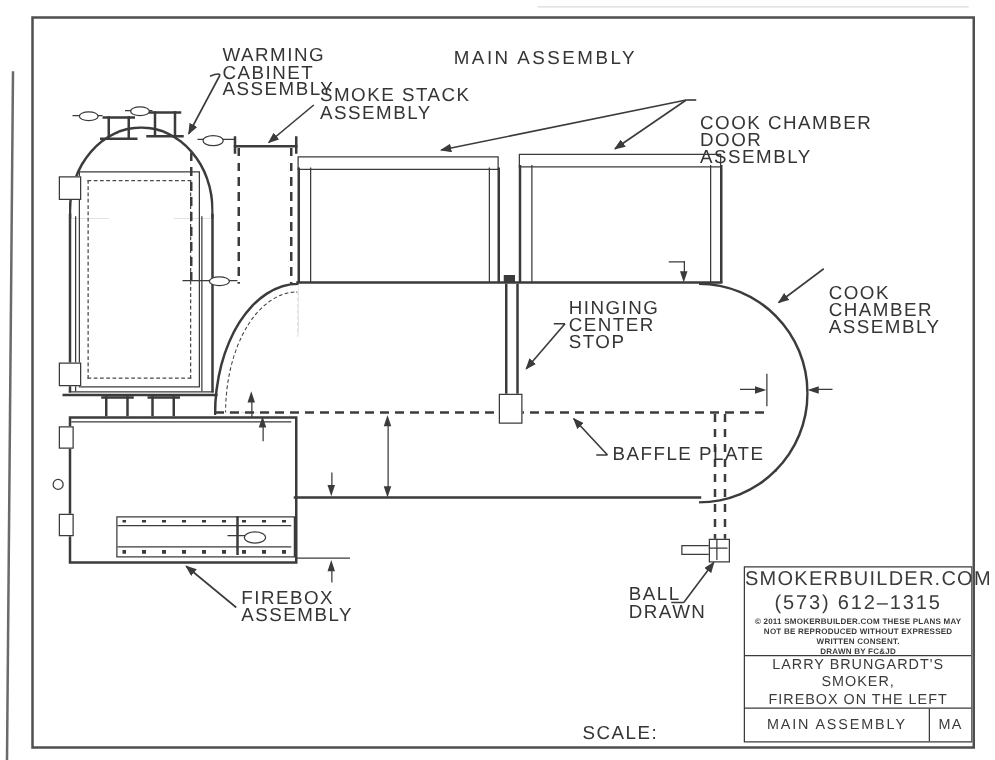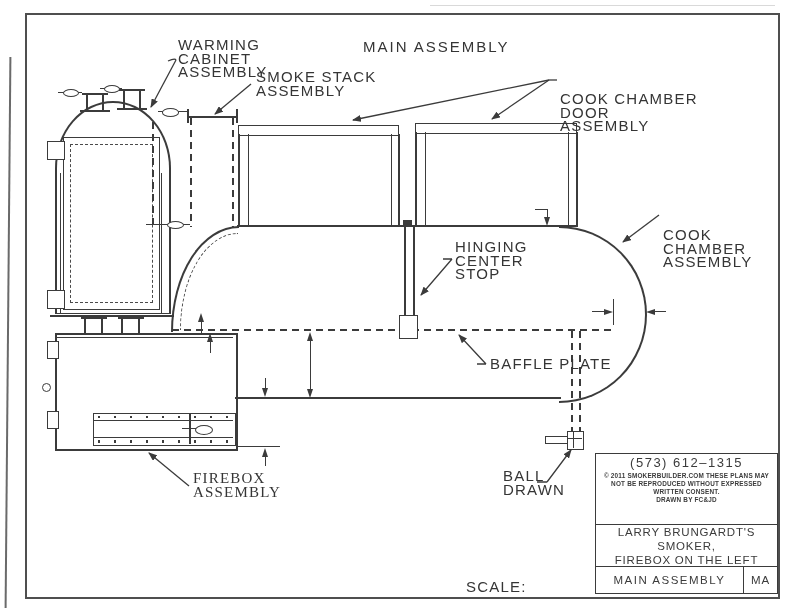--- a/index.html
+++ b/index.html
@@ -20,21 +20,21 @@
   .arr.down{border-left:3.5px solid transparent;border-right:3.5px solid transparent;border-top:9px solid #3b3b3b;}
   .arr.left{border-top:3.5px solid transparent;border-bottom:3.5px solid transparent;border-right:9px solid #3b3b3b;}
   .arr.right{border-top:3.5px solid transparent;border-bottom:3.5px solid transparent;border-left:9px solid #3b3b3b;}
   #tblock{position:absolute;left:595px;top:453px;width:181px;height:139px;border:1.8px solid #3b3b3b;
           display:flex;flex-direction:column;background:#fff;}
   #tblock .r1{height:70px;border-bottom:1.5px solid #3b3b3b;text-align:center;}
   #tblock .r2{height:41px;border-bottom:1.5px solid #3b3b3b;display:flex;align-items:center;justify-content:center;text-align:center;}
   #tblock .r3{flex:1;display:flex;}
   .t-designed{font-size:10.5px;letter-spacing:1.5px;margin-top:3px;}
   .t-company{font-size:16px;letter-spacing:1px;margin-top:1px;}
-  .t-phone{font-size:13px;letter-spacing:1.5px;margin-top:1px;text-align:center;}
+  .t-phone{font-size:16px;letter-spacing:1.5px;margin-top:1px;text-align:center;}
   .t-copy{font-size:6.4px;line-height:8px;font-weight:bold;letter-spacing:.2px;margin-top:2px;padding:0 3px;white-space:pre-line;}
   .t-proj{font-size:11.5px;line-height:14px;letter-spacing:.8px;white-space:pre-line;}
   .t-name{flex:1;display:flex;align-items:center;justify-content:center;font-size:11.5px;letter-spacing:1.5px;border-right:1.5px solid #3b3b3b;}
   .t-code{width:33px;display:flex;align-items:center;justify-content:center;font-size:11.5px;letter-spacing:1px;}
   svg.overlay{position:absolute;left:0;top:0;pointer-events:none;}
 </style>
 </head>
 <body>
 
 <div id="canvas">
@@ -186,28 +186,29 @@
   <div class="lbl" style="left:560px;top:61px;margin-top:31px;">COOK CHAMBER
 DOOR
 ASSEMBLY</div>
   <div class="lbl" style="left:663px;top:204px;margin-top:24px;">COOK
 CHAMBER
 ASSEMBLY</div>
   <div class="lbl" style="left:455px;top:240px;">HINGING
 CENTER
 STOP</div>
   <div class="lbl" style="left:490px;top:357px;">BAFFLE  PLATE</div>
-  <div class="lbl" style="left:193px;top:472px;font-family:Liberation Serif, serif;">FIREBOX
+  <div class="lbl" style="left:193px;top:472px;">FIREBOX
 ASSEMBLY</div>
   <div class="lbl" style="left:503px;top:469px;width:38px;text-align:center;">BALL
 DRAWN</div>
   <div class="lbl" style="left:466px;top:580px;">SCALE:</div>
 
   <div id="tblock">
     <div class="r1">
+      <div class="t-company">SMOKERBUILDER.COM</div>
       <div class="t-phone">(573)  612–1315</div>
       <div class="t-copy">©  2011  SMOKERBUILDER.COM  THESE  PLANS  MAY  NOT  BE REPRODUCED  WITHOUT  EXPRESSED  WRITTEN  CONSENT.
 DRAWN  BY  FC&amp;JD</div>
     </div>
     <div class="r2">
       <div class="t-proj">LARRY  BRUNGARDT'S  SMOKER,
 FIREBOX  ON  THE  LEFT</div>
     </div>
     <div class="r3">
       <div class="t-name">MAIN  ASSEMBLY</div>

